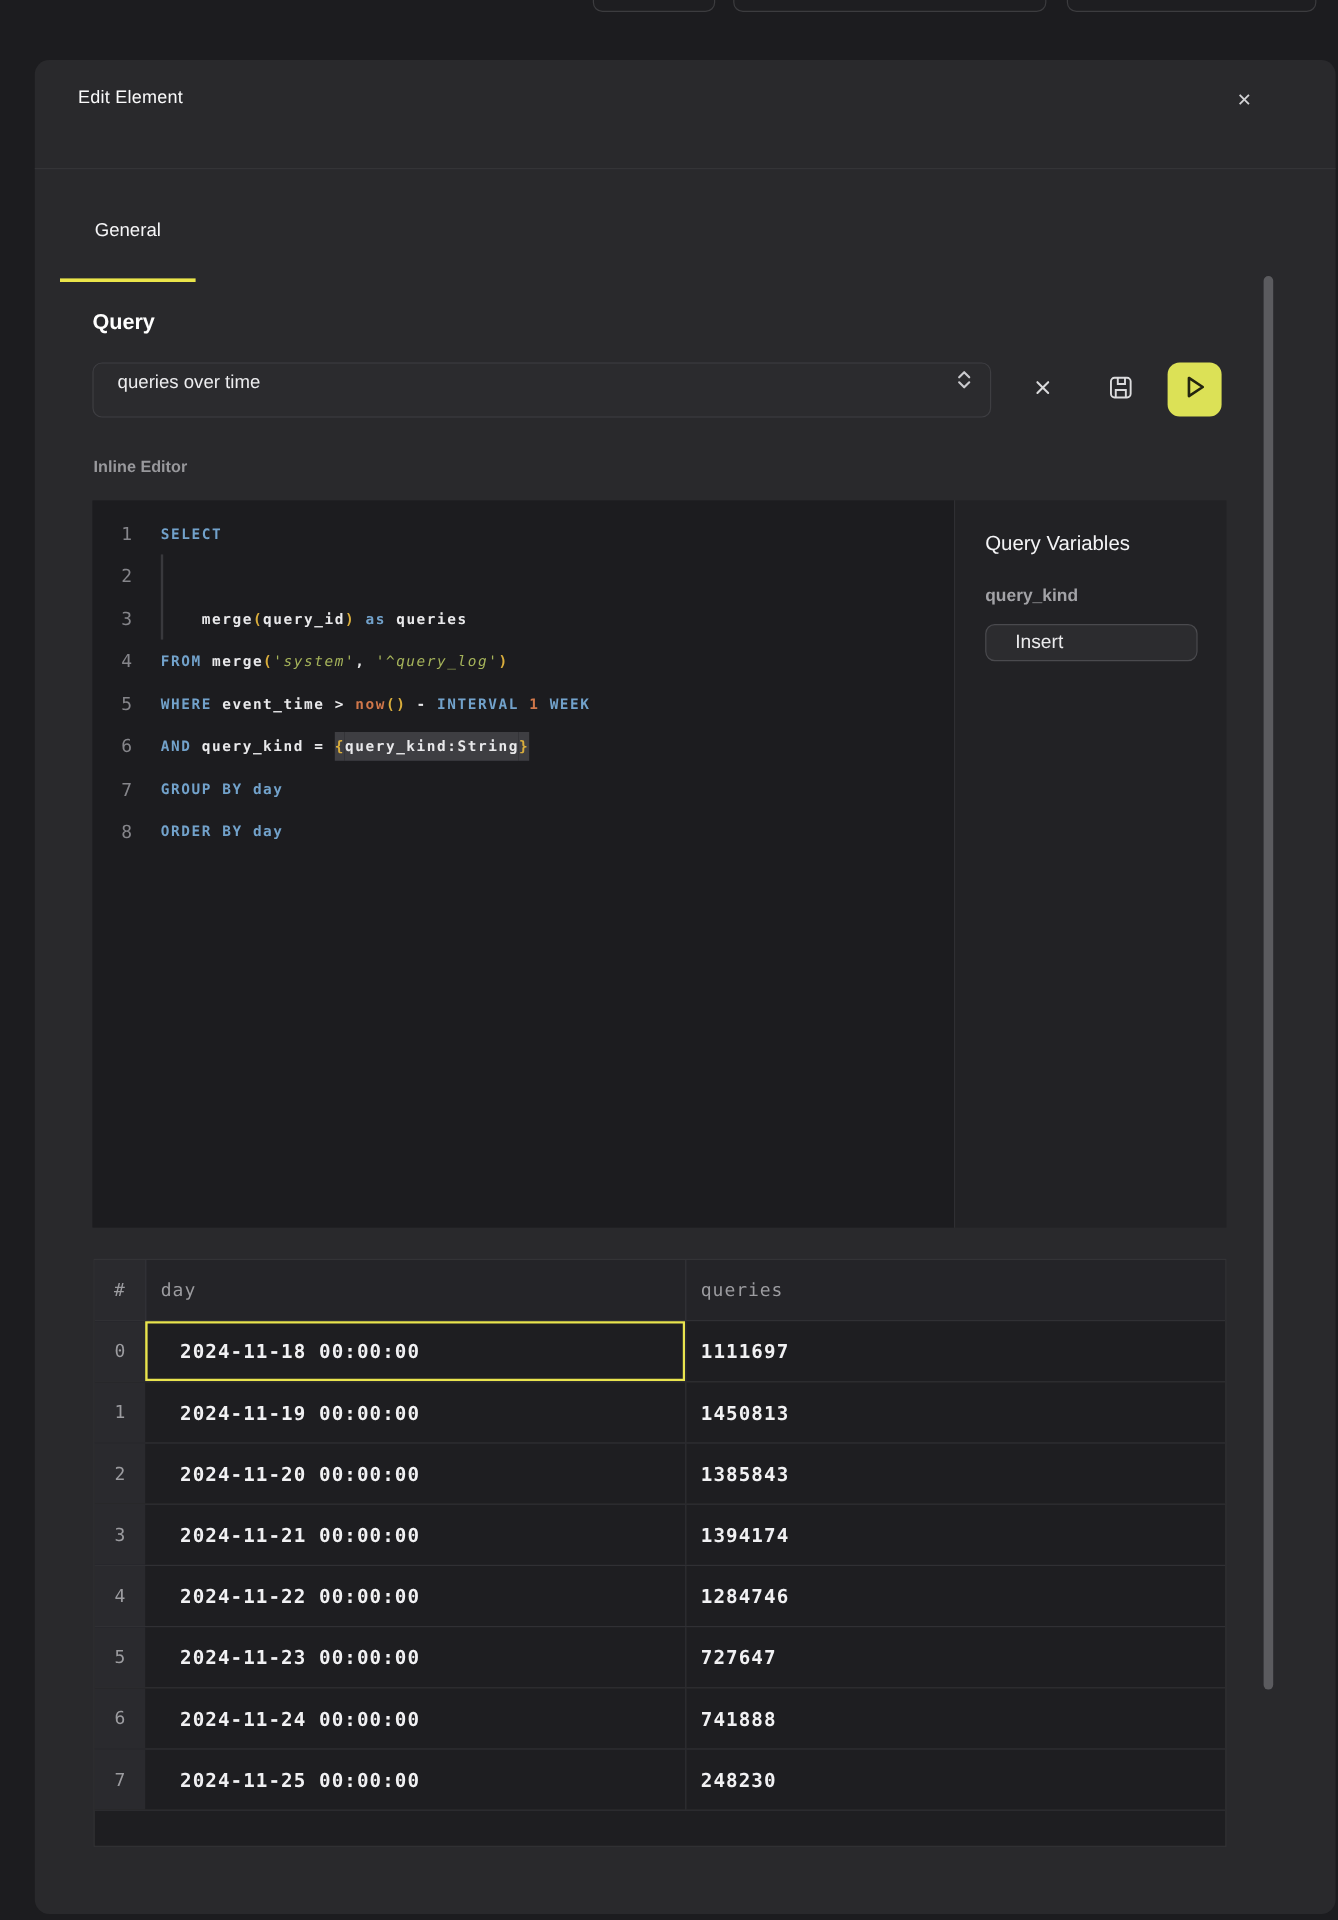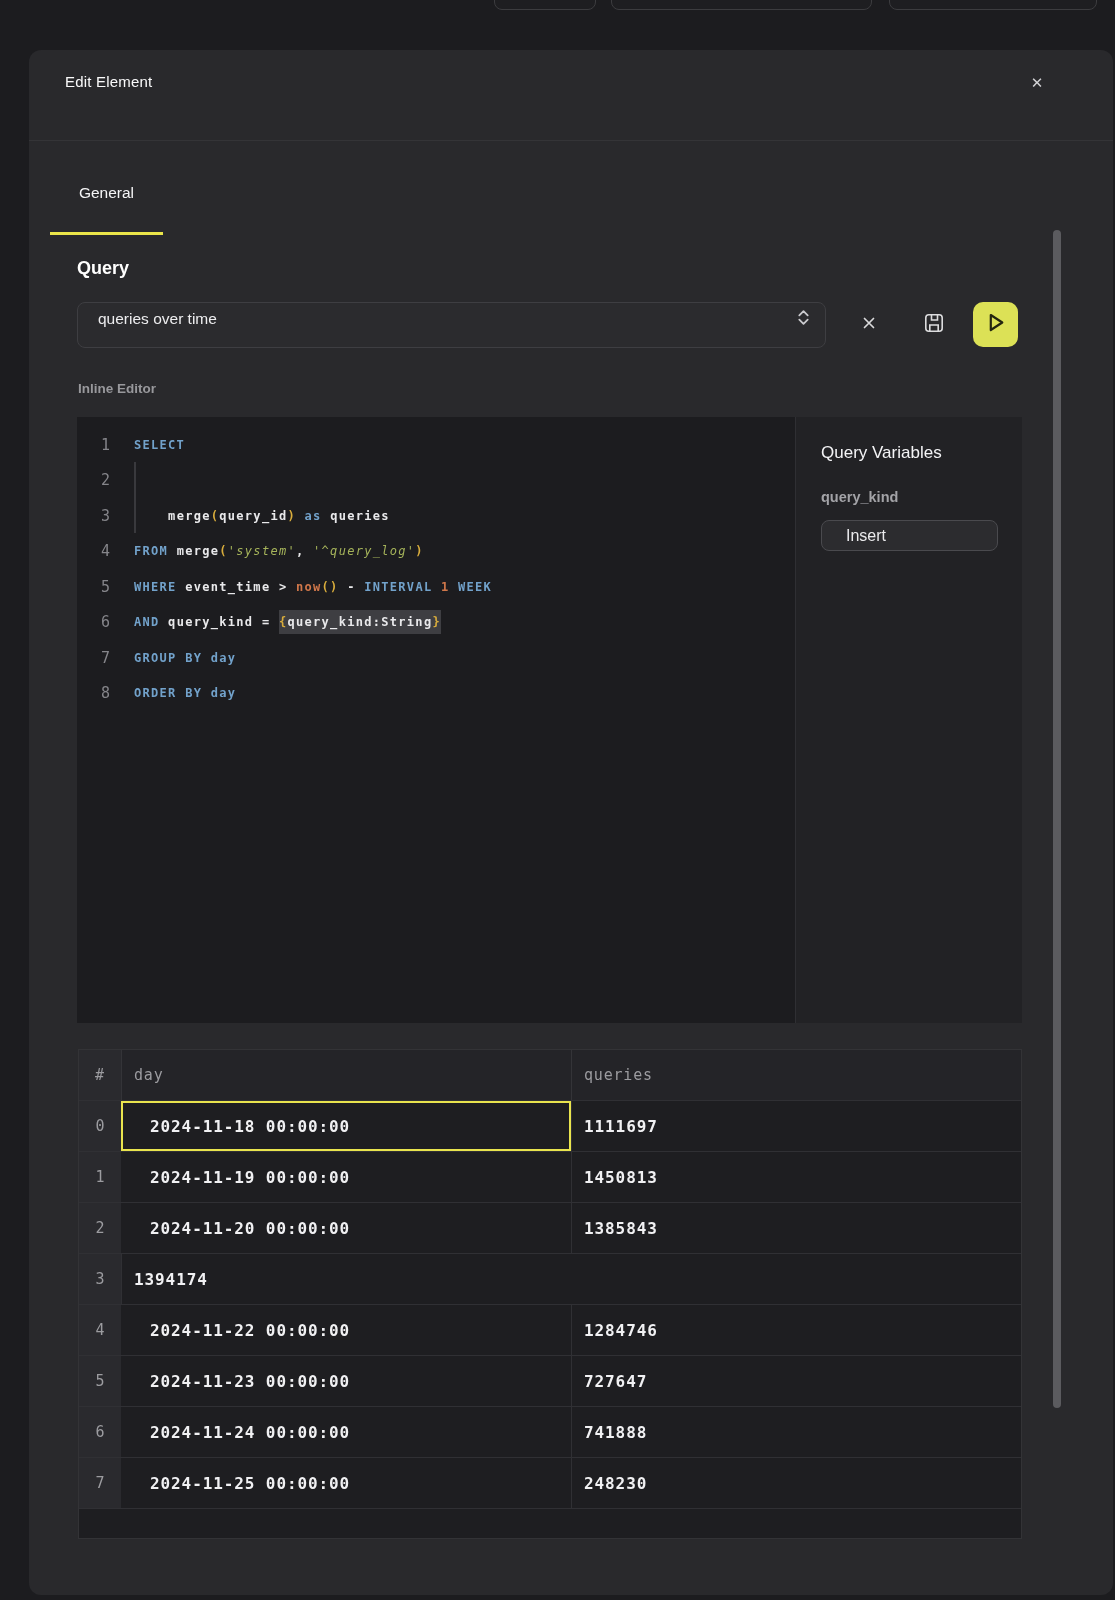--- a/index.html
+++ b/index.html
@@ -207,20 +207,21 @@
             <div class="td-day">2024-11-19 00:00:00</div>
             <div class="td-q">1450813</div>
           </div>
           <div class="trow">
             <div class="td-idx">2</div>
             <div class="td-day">2024-11-20 00:00:00</div>
             <div class="td-q">1385843</div>
           </div>
           <div class="trow">
             <div class="td-idx">3</div>
+            <div class="td-day">2024-11-21 00:00:00</div>
             <div class="td-q">1394174</div>
           </div>
           <div class="trow">
             <div class="td-idx">4</div>
             <div class="td-day">2024-11-22 00:00:00</div>
             <div class="td-q">1284746</div>
           </div>
           <div class="trow">
             <div class="td-idx">5</div>
             <div class="td-day">2024-11-23 00:00:00</div>

